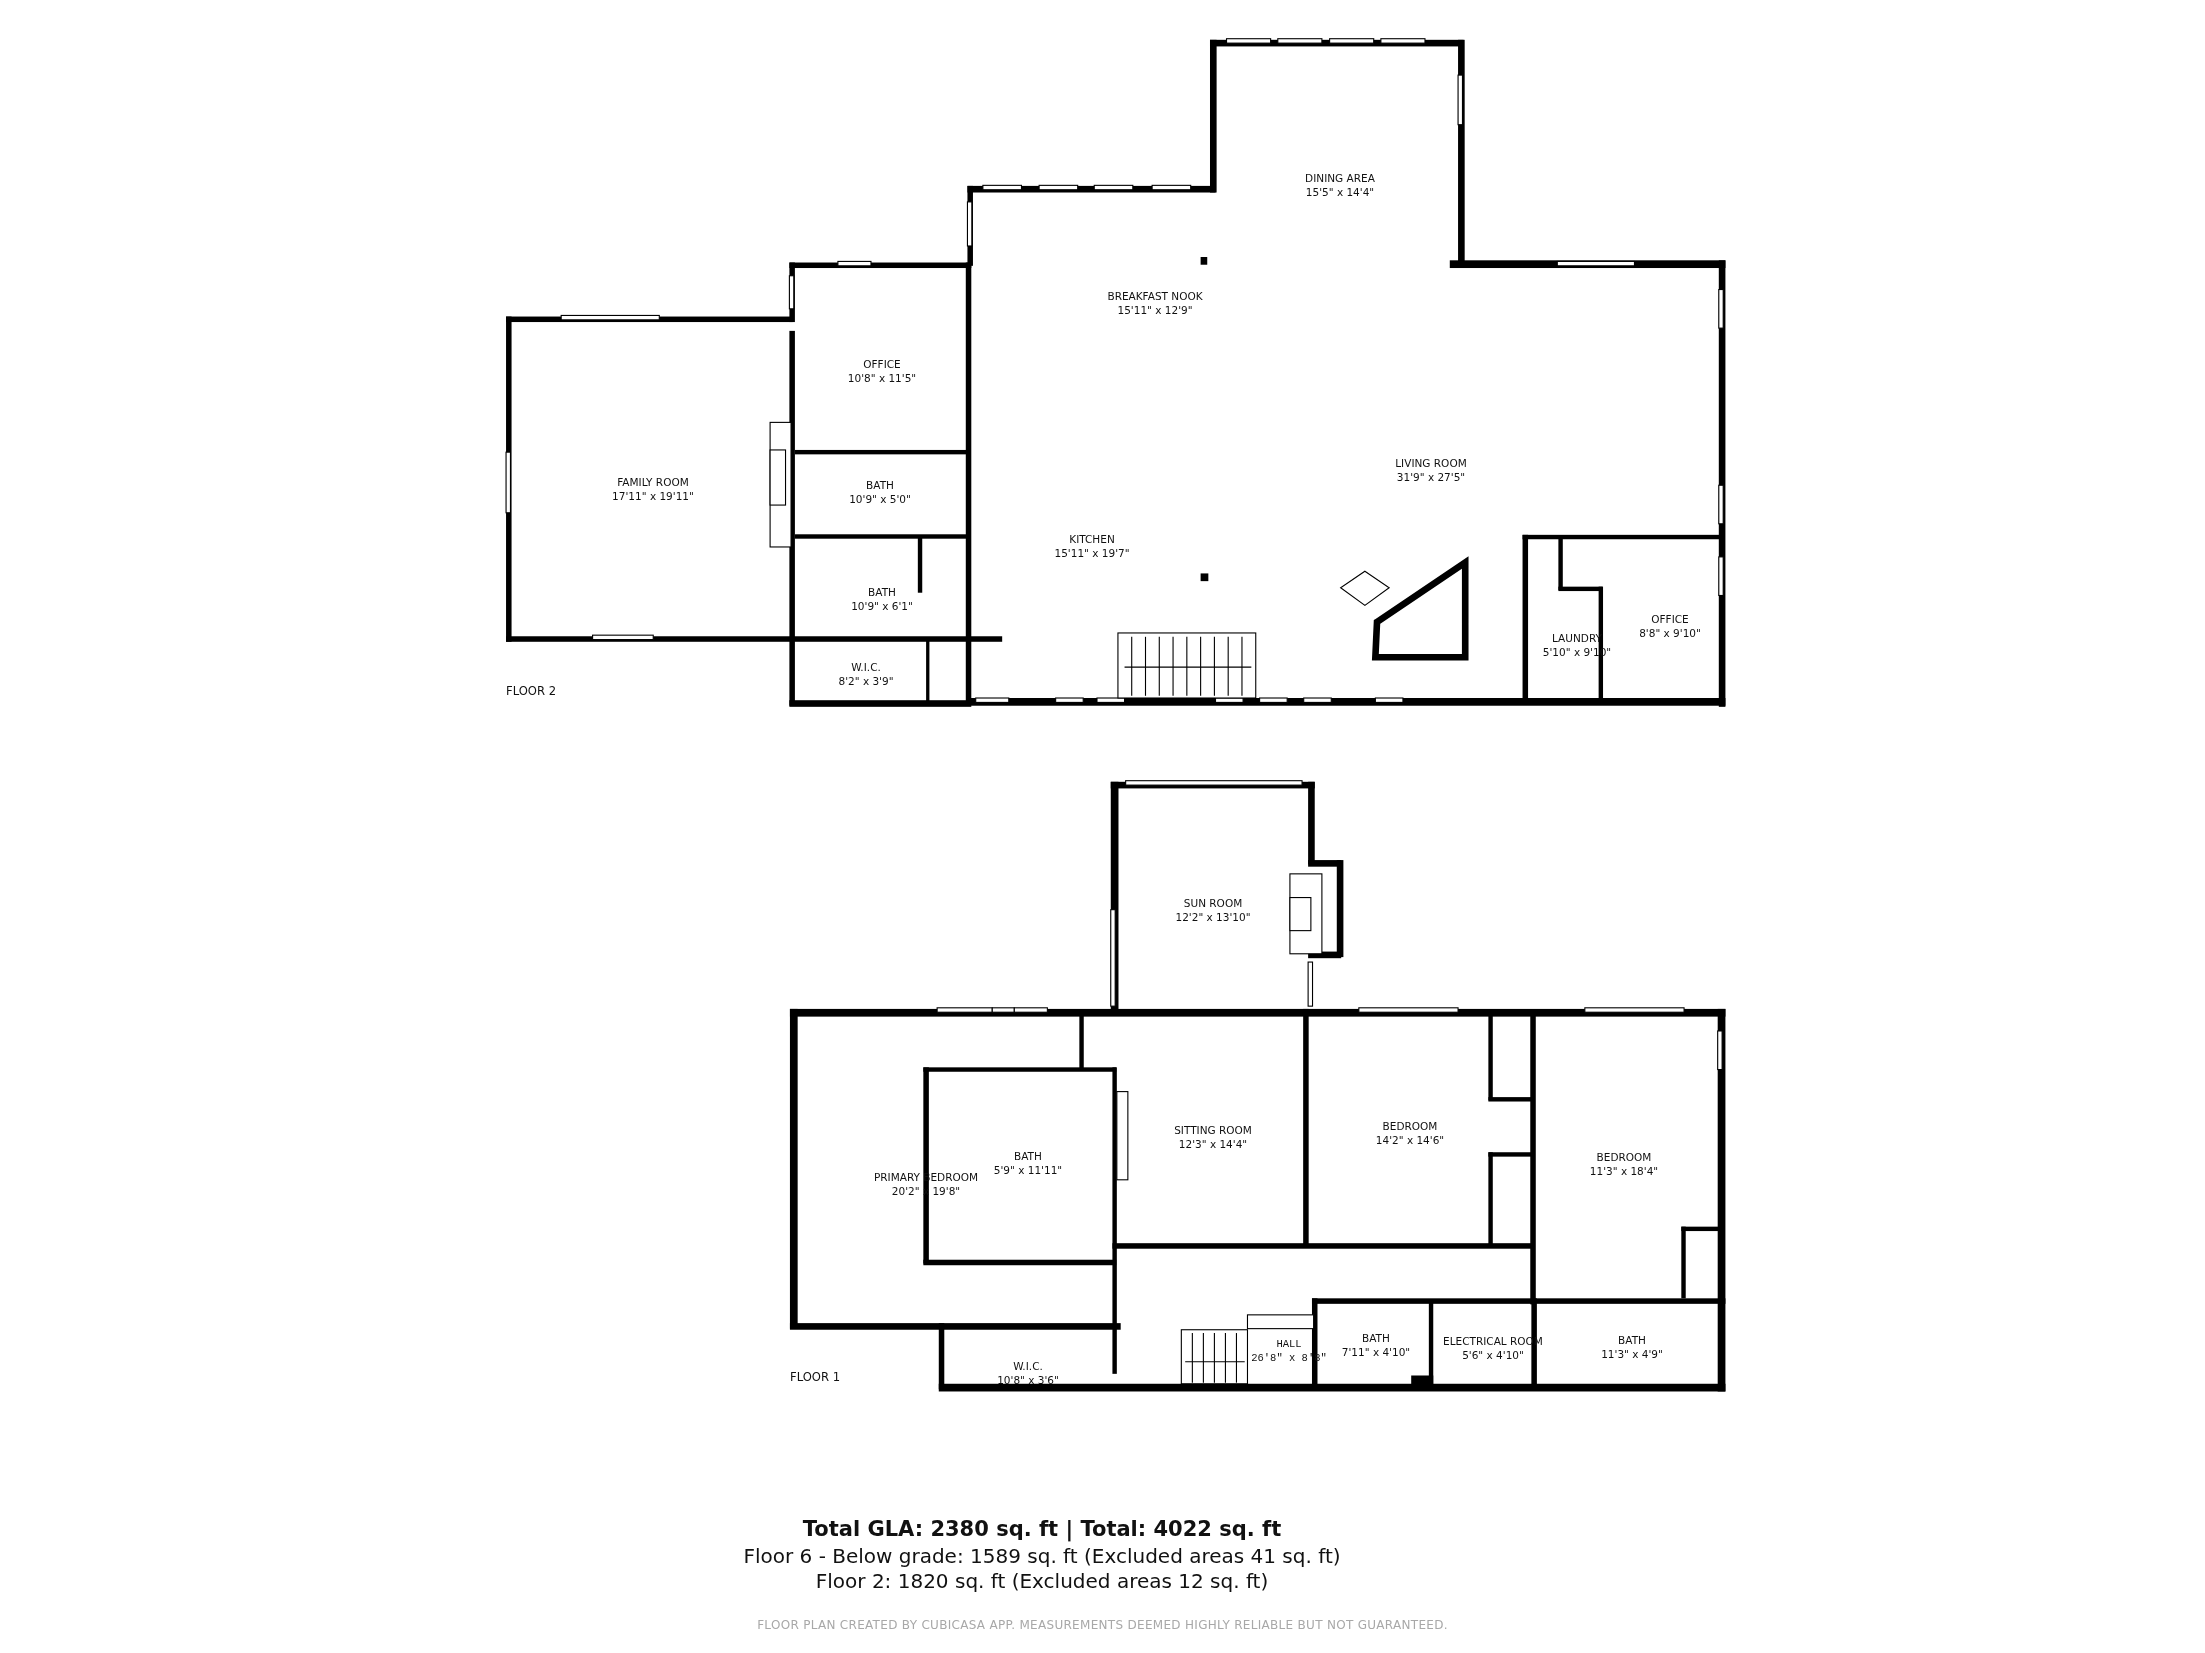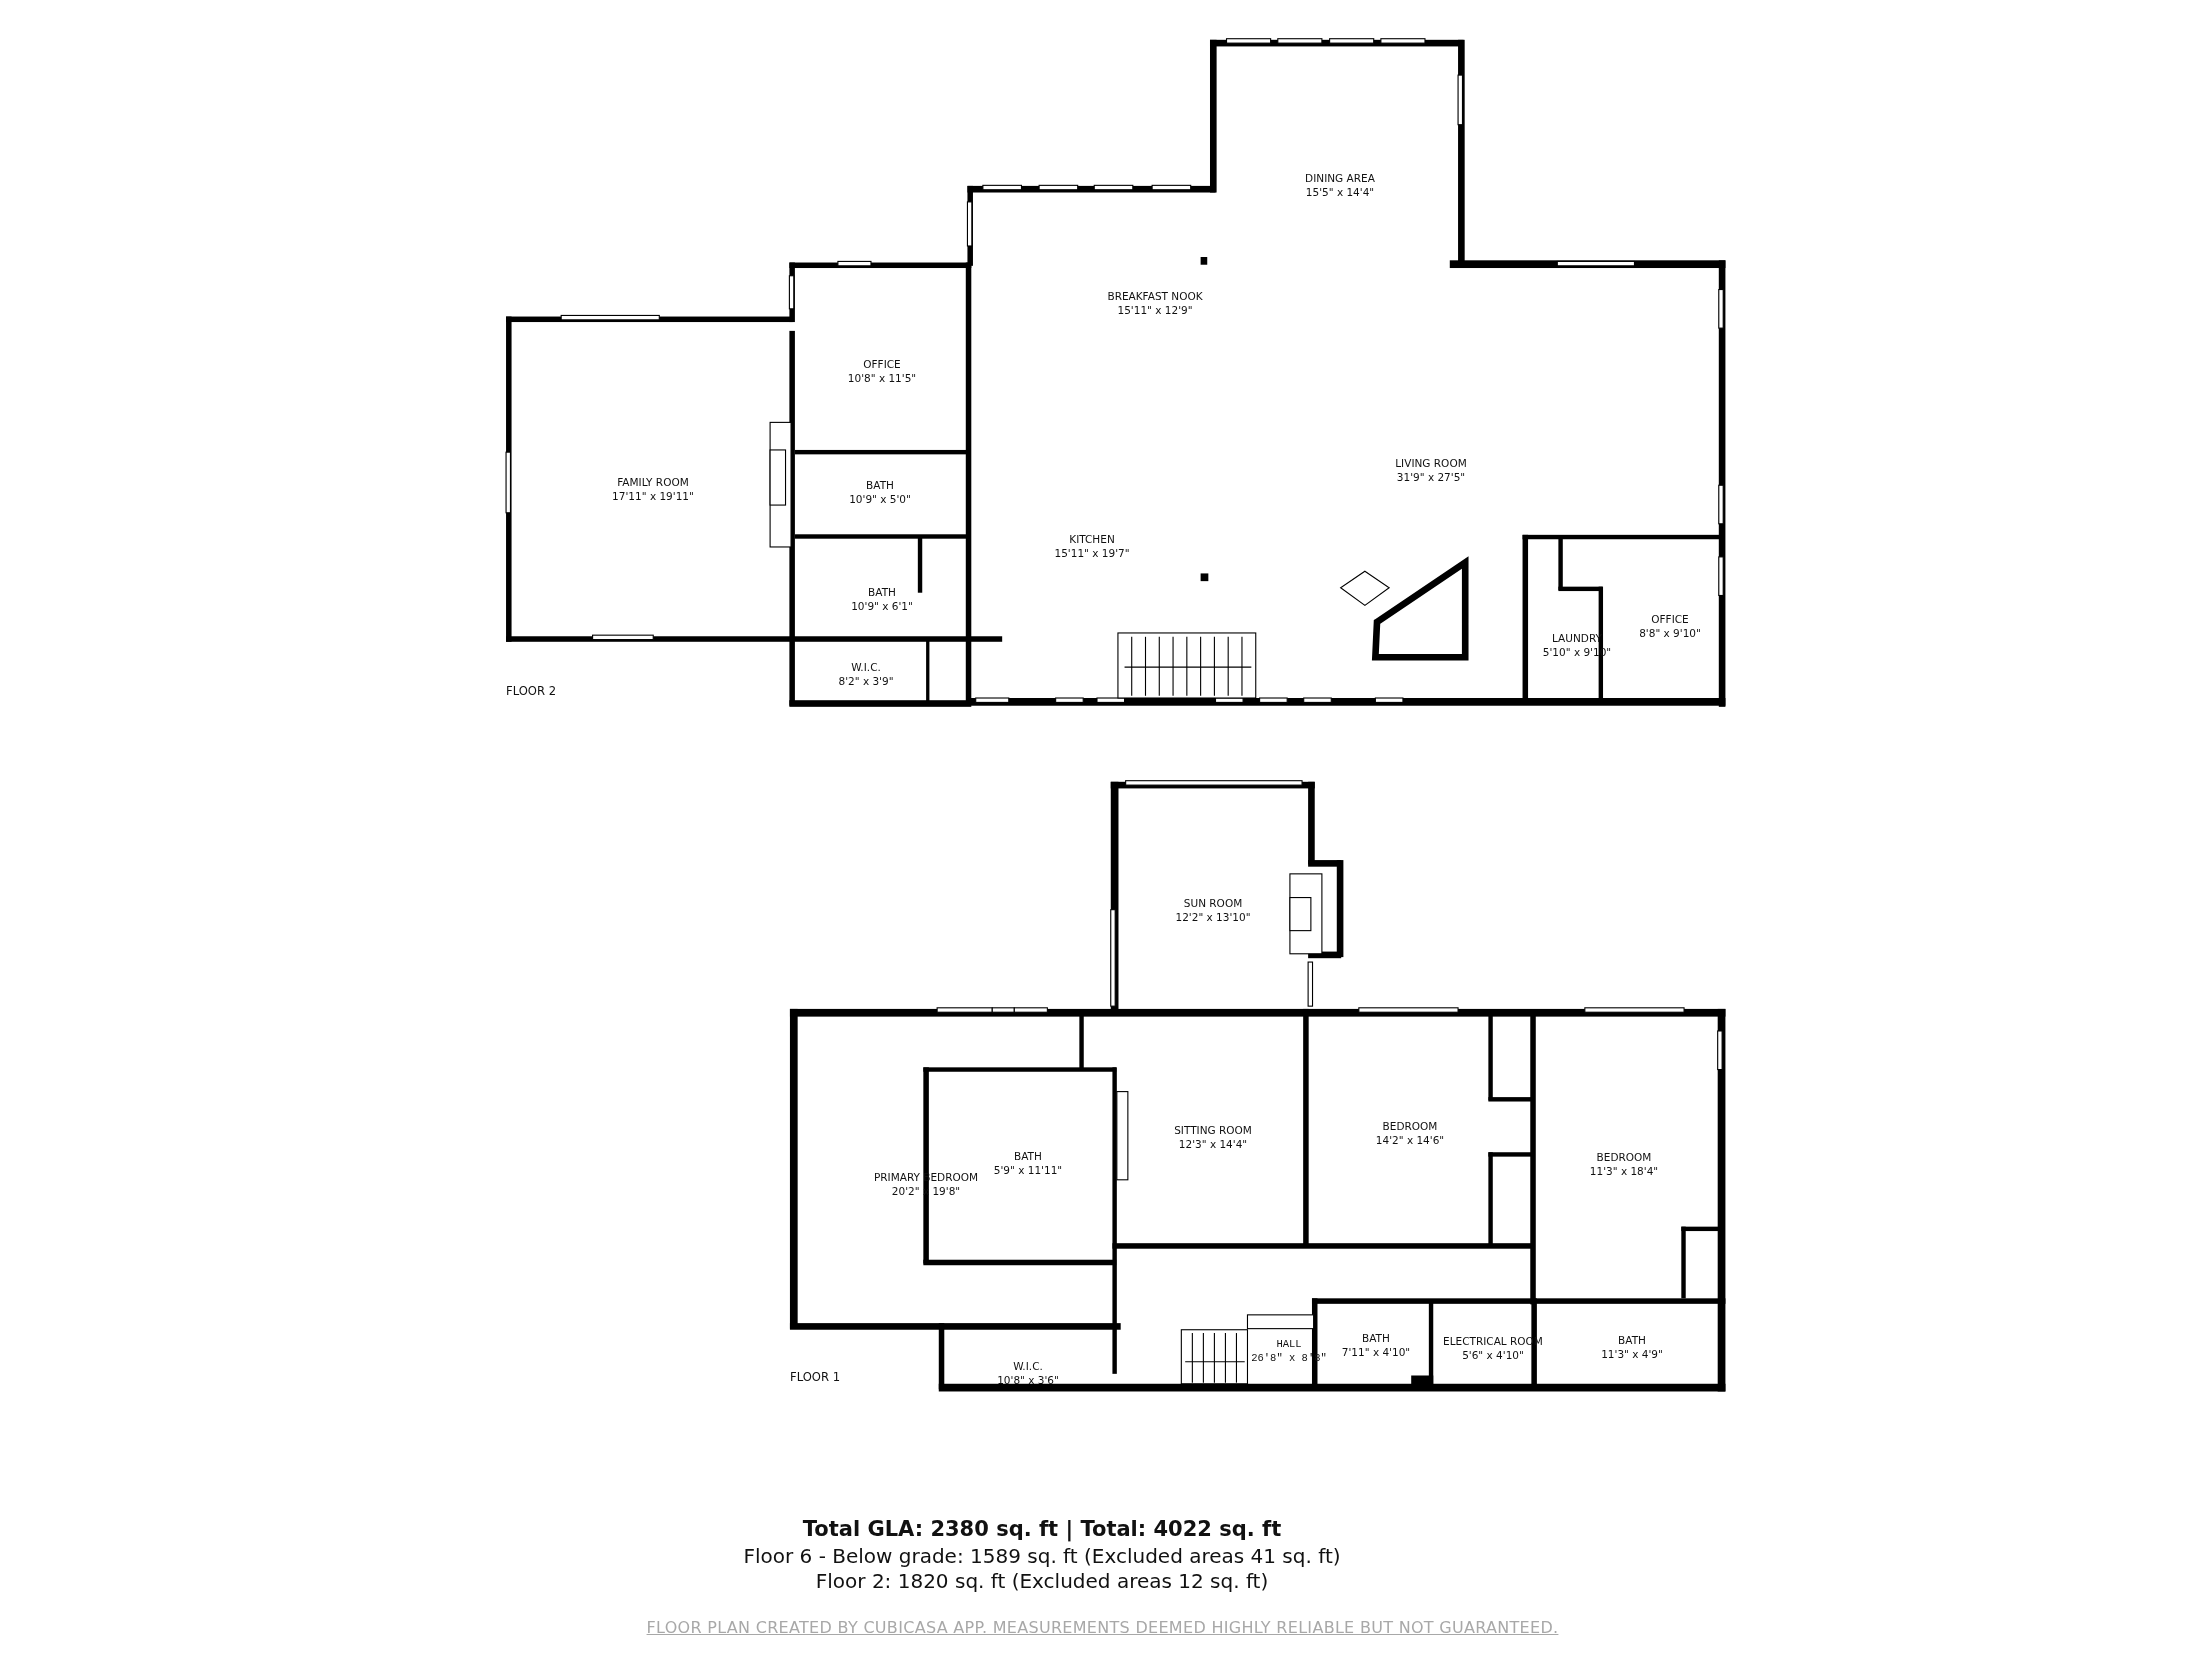--- a/index.html
+++ b/index.html
@@ -9,21 +9,21 @@
   .win { fill: #ffffff; stroke: #000000; stroke-width: 2; }
   .hatch { stroke: #000000; stroke-width: 2; fill: none; }
   .room-label { position: absolute; transform: translate(-50%, -50%); text-align: center; color: #111; white-space: nowrap; line-height: 1.35; font-family: "DejaVu Sans", sans-serif; font-size: 10.5px; }
   .room-label .name { display: block; }
   .room-label .dim { display: block; }
   .floor-label { position: absolute; font-family: "DejaVu Sans", sans-serif; font-size: 11.6px; color: #111; }
   .summary { position: absolute; left: 0; width: 2084px; text-align: center; font-family: "DejaVu Sans", sans-serif; color: #111; }
   .summary.total { top: 1517px; font-size: 21px; font-weight: bold; }
   .summary.f1 { top: 1544px; font-size: 20px; }
   .summary.f2 { top: 1569px; font-size: 20px; }
-  .disclaimer { position: absolute; left: 0; width: 2205px; top: 1618px; text-align: center; font-family: "DejaVu Sans", sans-serif; font-size: 16px; color: #a8a8a8; letter-spacing: 0.3px; text-decoration: underline; }
+  .disclaimer { position: absolute; left: 0; width: 2205px; top: 1618px; text-align: center; font-family: "DejaVu Sans", sans-serif; font-size: 12px; color: #a8a8a8; letter-spacing: 0.3px; }
 </style>
 </head>
 <body>
 
 <svg id="plan" viewBox="0 0 4000 3000" xmlns="http://www.w3.org/2000/svg">
 
   <g>
 
     <rect class="wall" x="918" y="574" width="10" height="590"></rect>
     <rect class="wall" x="918" y="574" width="520" height="10"></rect>

